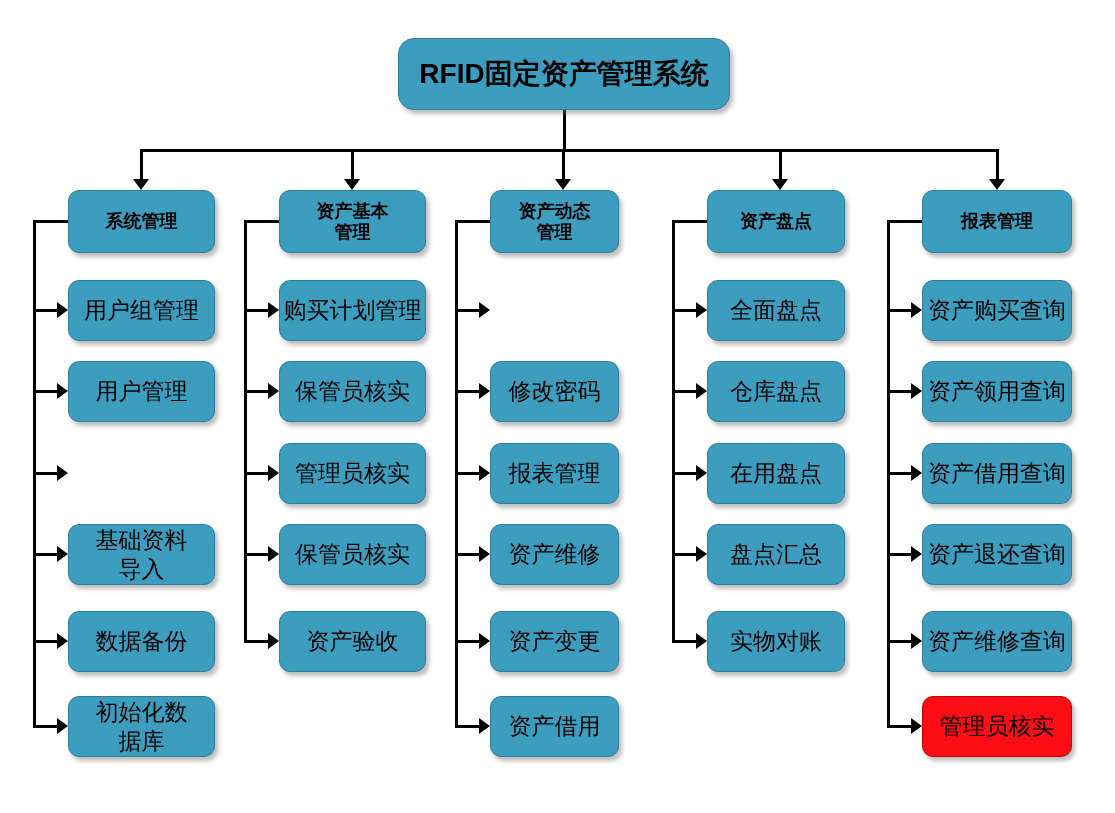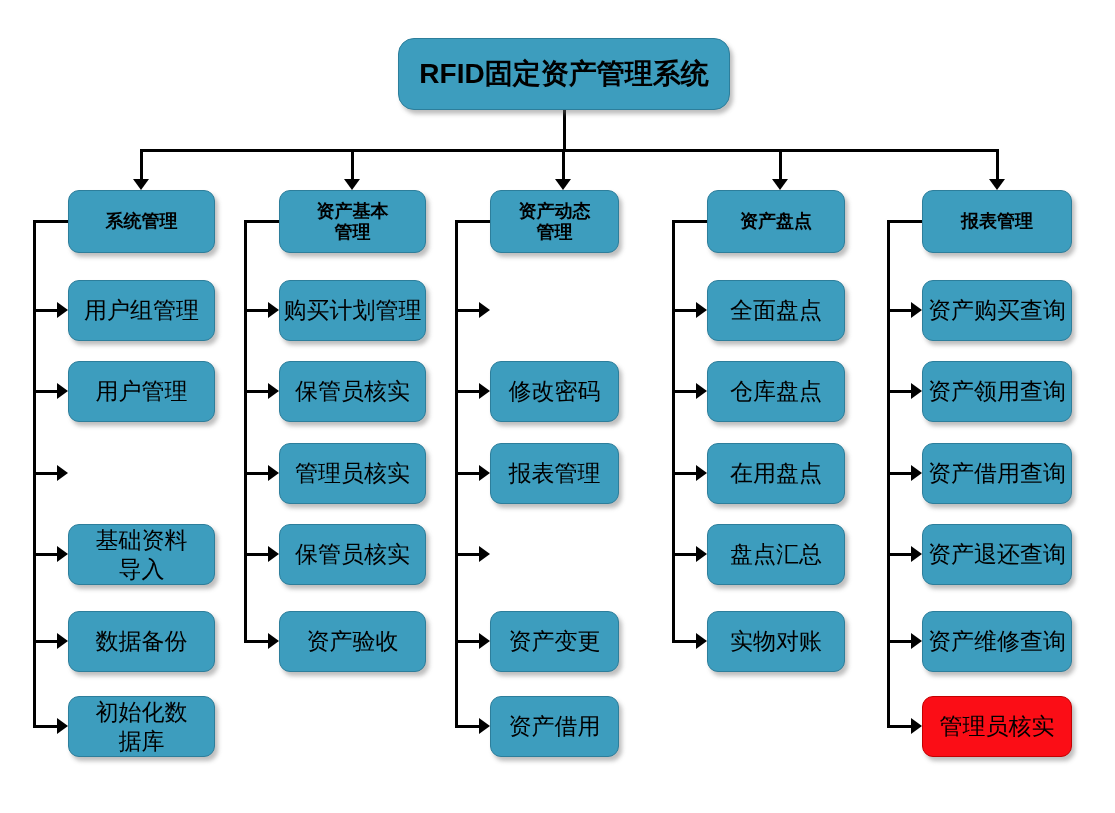--- a/index.html
+++ b/index.html
@@ -138,20 +138,21 @@
   <div class="node c2 r1">购买计划管理</div>
   <div class="node c2 r2">保管员核实</div>
   <div class="node c2 r3">管理员核实</div>
   <div class="node c2 r4">保管员核实</div>
   <div class="node c2 r5">资产验收</div>
 
   <div class="node hdr c3">资产动态
 管理</div>
   <div class="node c3 r2">修改密码</div>
   <div class="node c3 r3">报表管理</div>
+  <div class="node c3 r4">资产维修</div>
   <div class="node c3 r5">资产变更</div>
   <div class="node c3 r6">资产借用</div>
 
   <div class="node hdr c4">资产盘点</div>
   <div class="node c4 r1">全面盘点</div>
   <div class="node c4 r2">仓库盘点</div>
   <div class="node c4 r3">在用盘点</div>
   <div class="node c4 r4">盘点汇总</div>
   <div class="node c4 r5">实物对账</div>
 

